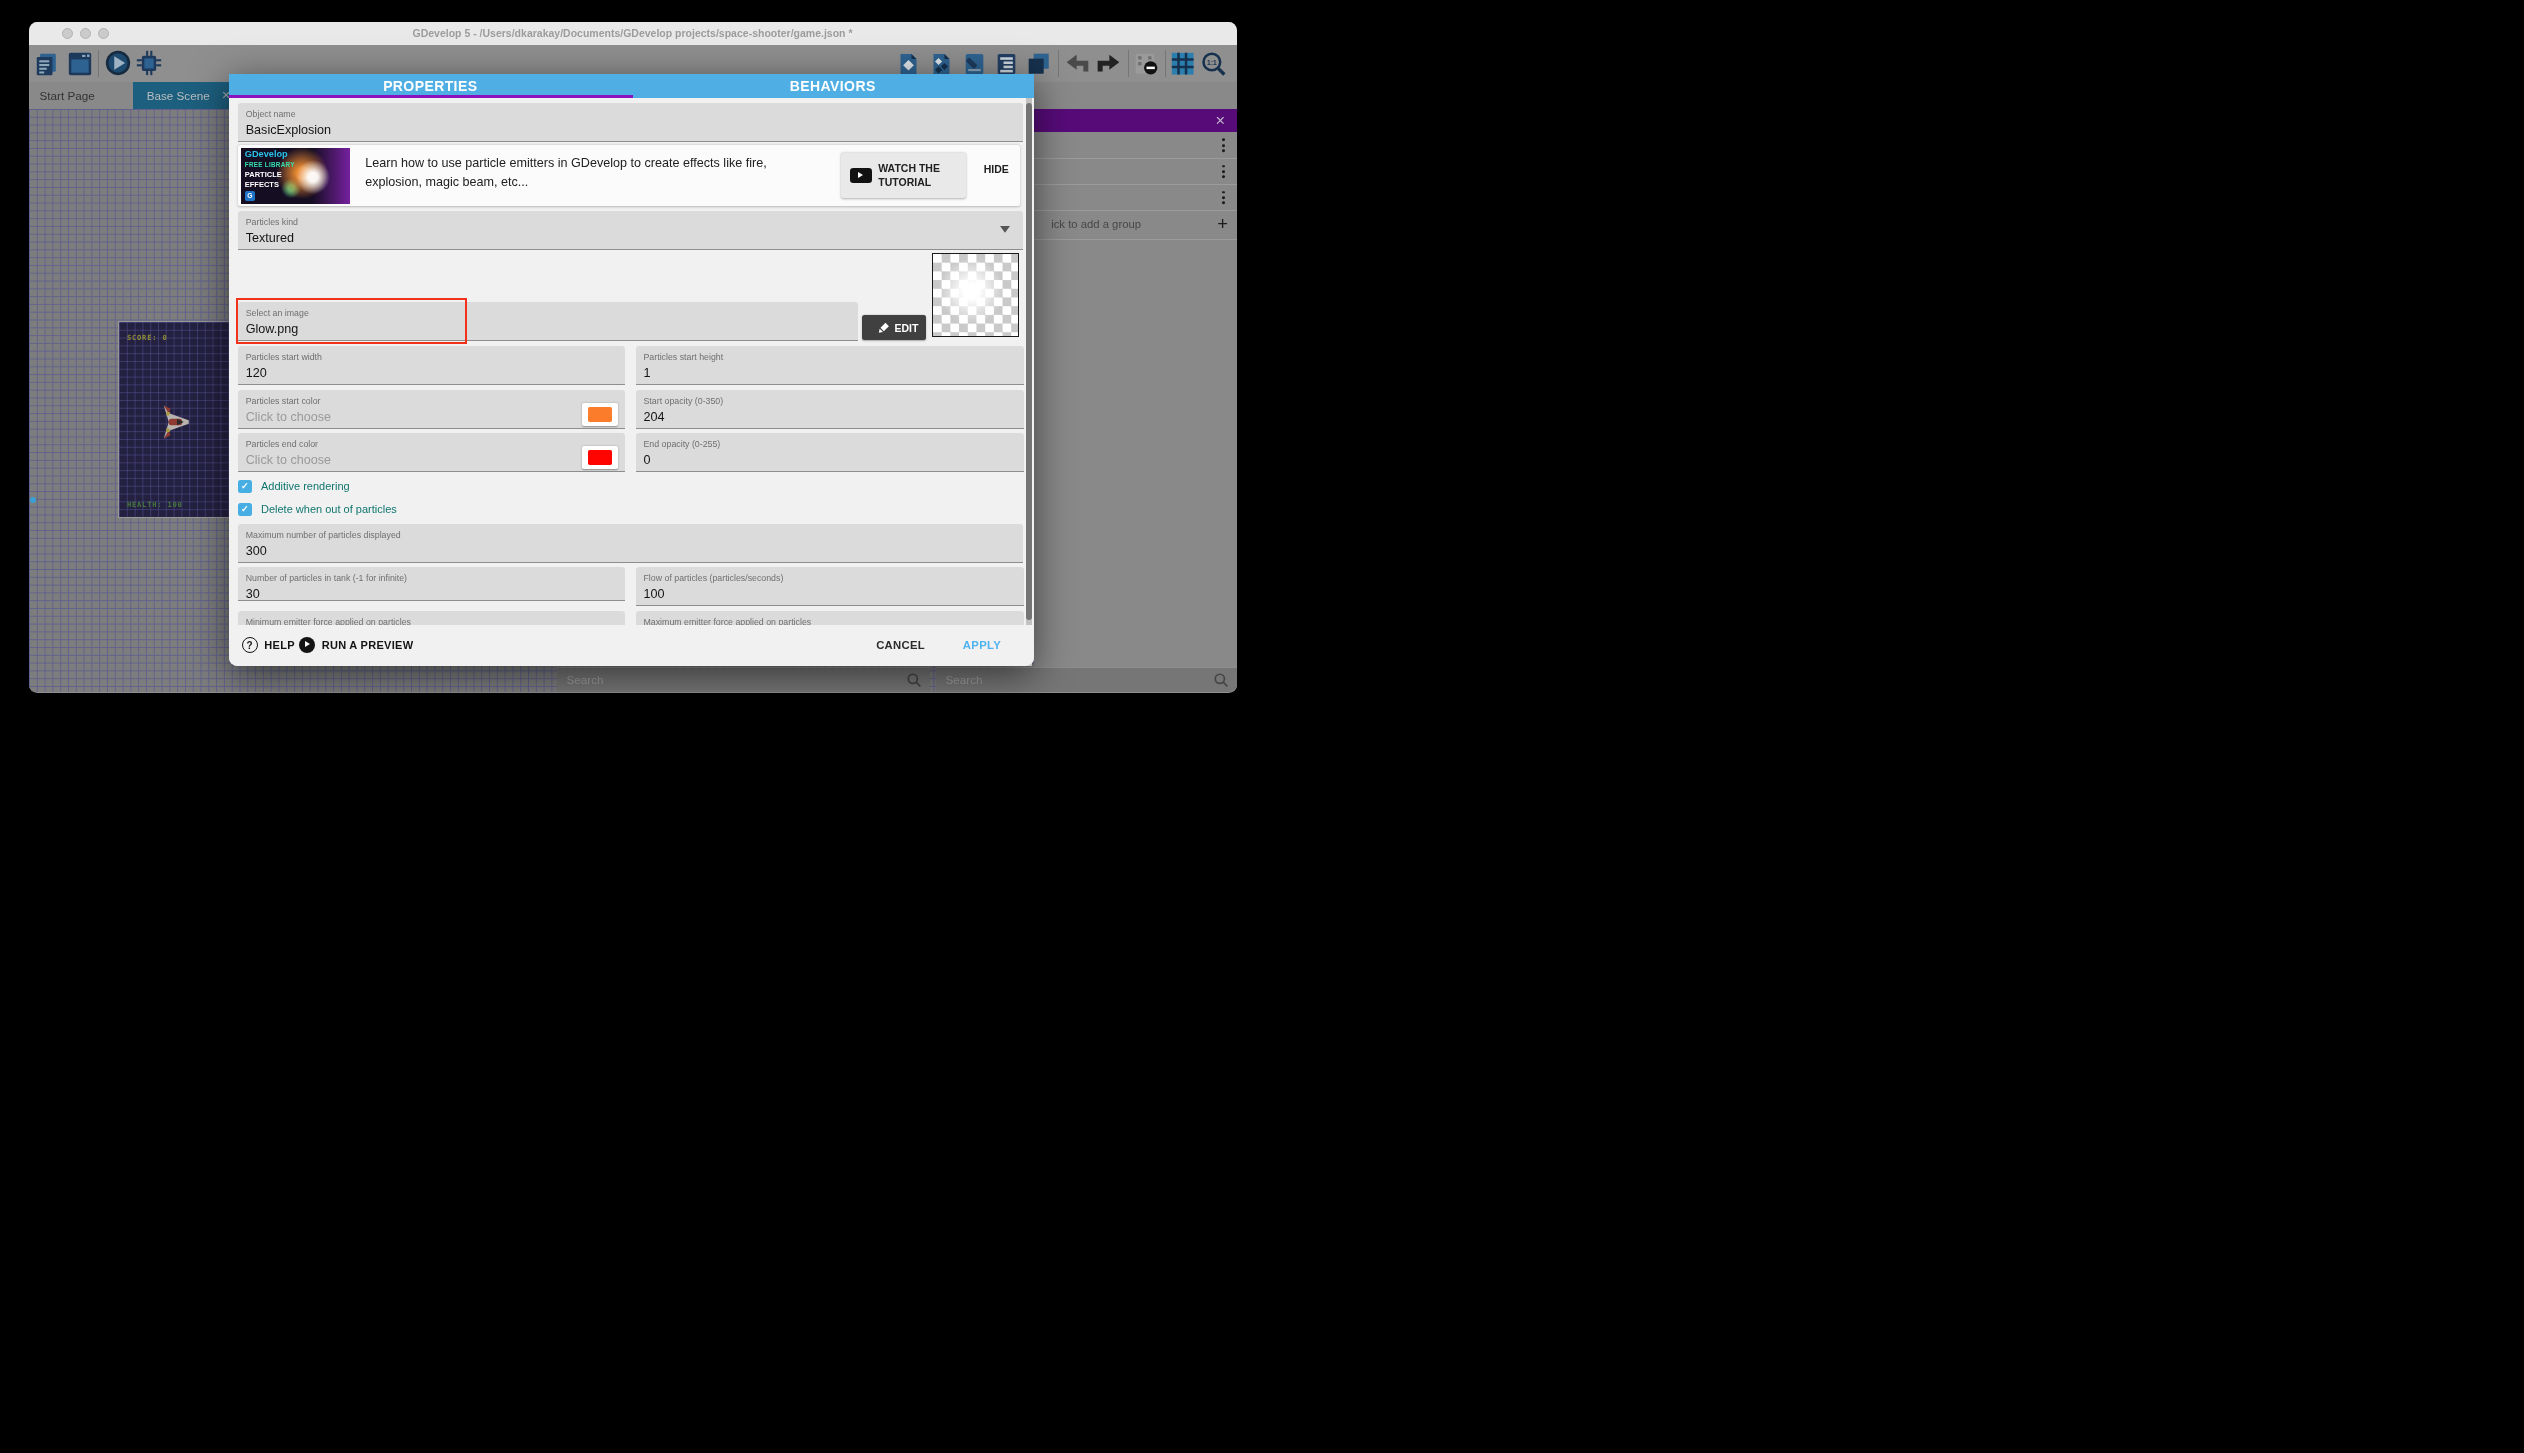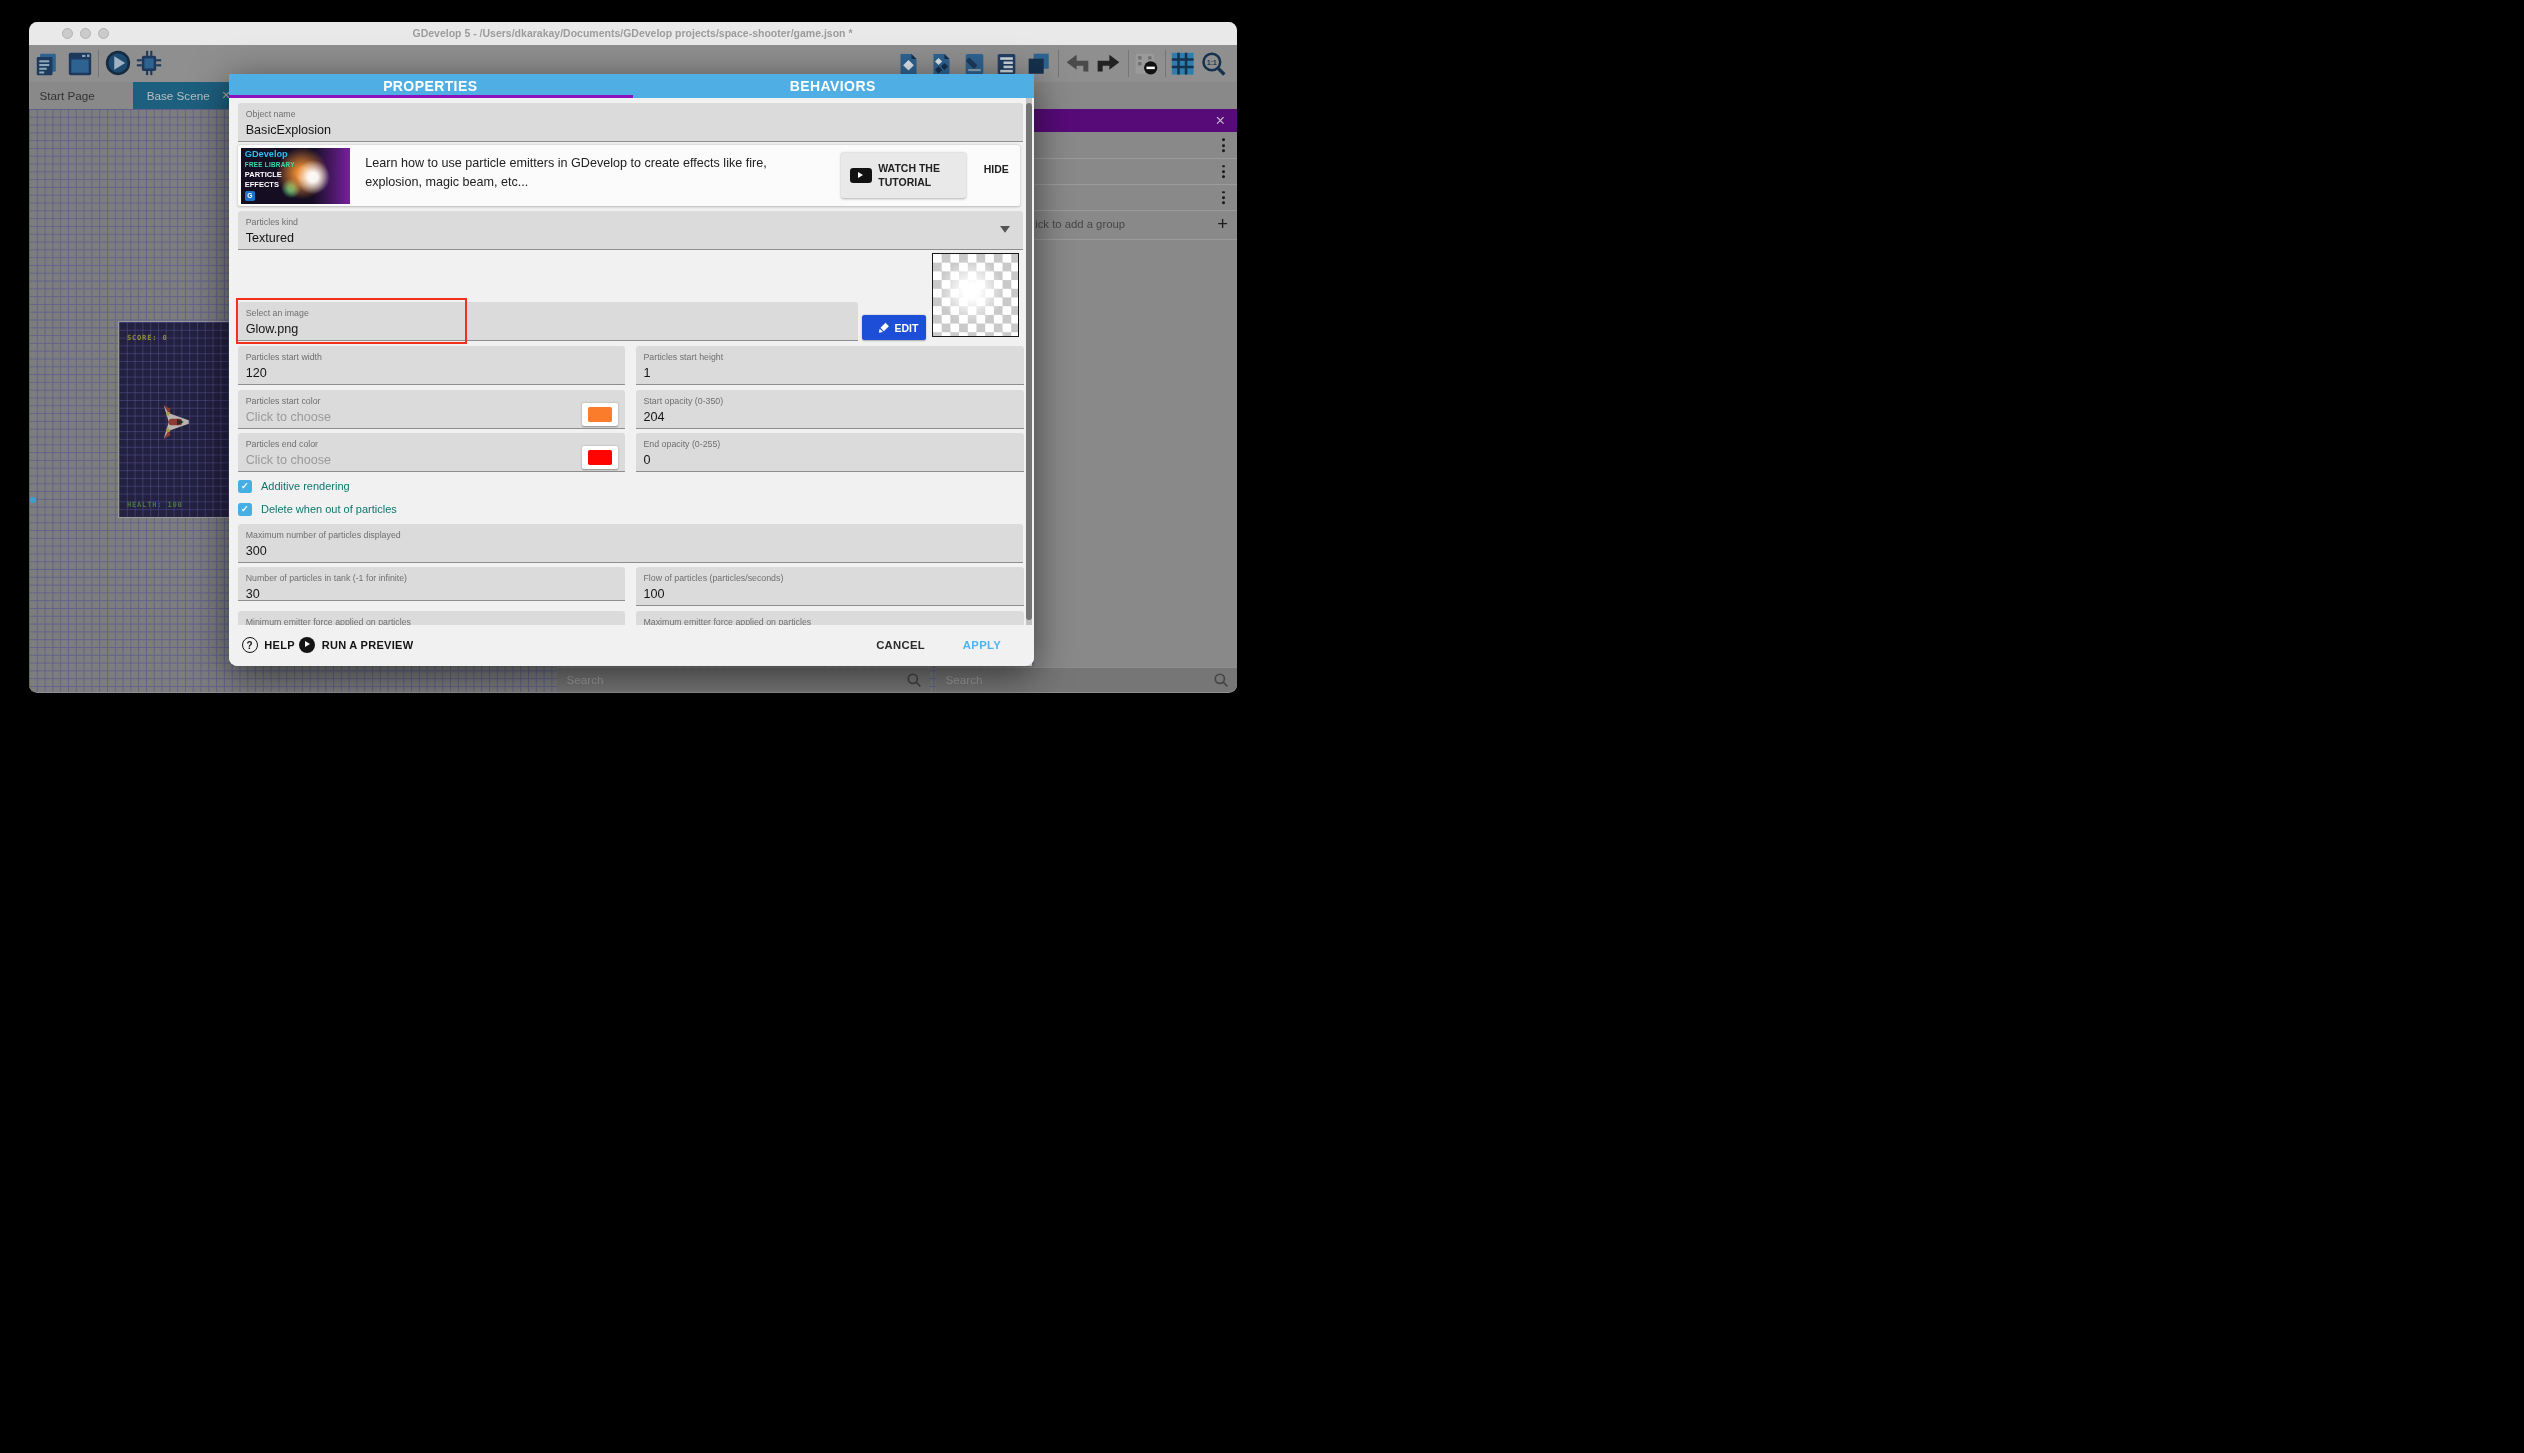--- a/index.html
+++ b/index.html
@@ -33,21 +33,21 @@
   .hud{font-family:"DejaVu Sans Mono",monospace;font-weight:bold;font-size:7.1px;letter-spacing:0.8px;}
   .scroll-dot{position:absolute;left:1.3px;top:388px;width:5.9px;height:5.9px;border-radius:50%;background:#3a9fd4;}
 
   
   .objpanel{position:absolute;left:1005px;top:87px;width:203px;height:583px;background:#898989;}
   .objpanel-header{position:absolute;left:0;top:0;width:100%;height:23.4px;background:#570b79;}
   .panel-x{position:absolute;right:11px;top:4.2px;font-size:12.6px;color:#c3b6cc;}
   .obj-row{position:absolute;left:0;width:100%;border-bottom:0.8px solid #9c9c9c;}
   .kebab{position:absolute;right:11.7px;top:50%;transform:translateY(-50%);display:flex;flex-direction:column;gap:2.5px;}
   .kebab i{width:2.9px;height:2.9px;border-radius:50%;background:#1c1c1c;}
-  .add-group-text{position:absolute;left:1.7px;top:6.7px;font-size:11.3px;color:#474747;}
+  .add-group-text{position:absolute;left:1.7px;top:6.7px;font-size:11.3px;color:#474747;padding-left:16px;}
   .plus-icon{position:absolute;right:8.4px;top:1.7px;font-size:18.4px;font-weight:300;color:#1c1c1c;}
 
   
   .searchbar{position:absolute;top:645px;height:25px;background:#767676;border-top:0.8px solid #8d8d8d;}
   .search-ph{position:absolute;left:10px;top:5px;font-size:11.7px;color:#9e9e9e;}
   .search-ico{position:absolute;right:8.4px;top:5px;}
 
   
   .dialog{position:absolute;left:229px;top:74px;width:805px;height:592px;background:#f1f1f1;border-radius:0 0 8.4px 8.4px;
     box-shadow:0 8.4px 38px rgba(0,0,0,.55);}
@@ -83,21 +83,21 @@
   .watch-label{font-size:10.5px;font-weight:bold;color:#212121;line-height:14.2px;}
   .hide-btn{position:absolute;left:737px;top:18.4px;width:42px;text-align:center;font-size:10.5px;font-weight:bold;color:#212121;}
 
   .preview-box{position:absolute;left:703px;top:179px;width:87px;height:84px;border:1.7px solid #1a1a1a;
     background-color:#fff;
     background-image:radial-gradient(circle at 45% 45%,rgba(255,255,255,1) 0 12%,rgba(255,255,255,0) 50%),
       linear-gradient(45deg,#c9c9c9 25%,transparent 25%,transparent 75%,#c9c9c9 75%),
       linear-gradient(45deg,#c9c9c9 25%,transparent 25%,transparent 75%,#c9c9c9 75%);
     background-size:100% 100%,17.4px 17.4px,17.4px 17.4px;background-position:0 0,0 0,8.7px 8.7px;}
   .red-box{position:absolute;left:6.7px;top:224px;width:231px;height:46px;border:2.5px solid #f3301a;z-index:5;}
-  .edit-btn{position:absolute;left:633px;top:241px;width:64px;height:25px;background:#1d4ed8;border-radius:2.5px;color:#fff;
+  .edit-btn{position:absolute;left:633px;top:241px;width:64px;height:25px;background:#404040;border-radius:2.5px;color:#fff;
     display:flex;align-items:center;justify-content:center;gap:5px;font-size:10.5px;font-weight:bold;box-shadow:0 0.8px 1.7px rgba(0,0,0,.3);padding-left:8px;}
 
   .swatch-btn{position:absolute;width:36px;height:23.4px;background:#fff;border-radius:1.7px;box-shadow:0 0.8px 1.7px rgba(0,0,0,.35);}
   .swatch-inner{position:absolute;left:5.9px;top:4.2px;width:24px;height:15px;border-radius:1.7px;}
 
   .checkbox{position:absolute;width:13.4px;height:13.4px;background:#47aee4;border-radius:2.5px;color:#fff;font-size:9.2px;
     font-weight:bold;text-align:center;line-height:13.4px;}
   .cb-label{position:absolute;font-size:11px;color:#0f766e;}
 
   .dlg-footer{position:absolute;left:0;top:551px;width:100%;height:41px;background:#f1f1f1;border-radius:0 0 8.4px 8.4px;}

